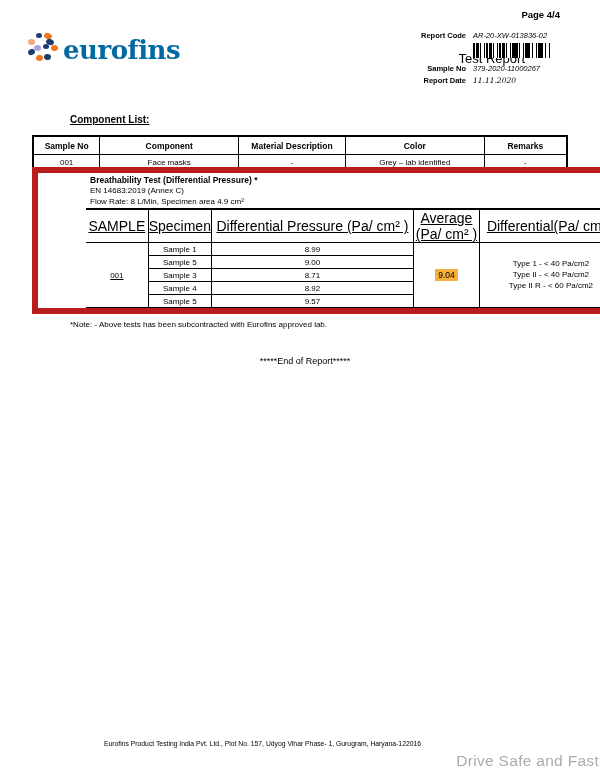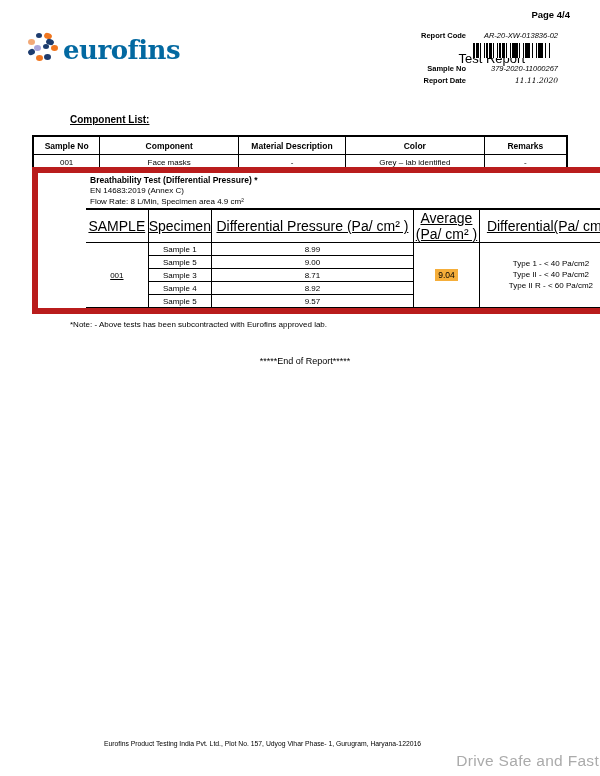--- a/index.html
+++ b/index.html
@@ -1,36 +1,36 @@
 <!DOCTYPE html>
 <html><head>
 <meta charset="utf-8">
 <style>
   html,body{margin:0;padding:0;background:#ffffff;}
   .page{
     position:relative;width:600px;height:776px;background:#ffffff;overflow:hidden;
     font-family:"Liberation Sans", sans-serif;color:#000;
   }
   
-  .page-num{position:absolute;top:9px;right:30px;font-size:9.5px;font-weight:bold;}
+  .page-num{position:absolute;top:9px;right:40px;font-size:9.5px;font-weight:bold;}
   .logo{position:absolute;top:33px;left:28px;display:flex;align-items:center;}
   .logo-dots{position:relative;width:30px;height:33px;margin-right:5px;}
   .dot{position:absolute;border-radius:50%;}
   .d-navy{background:#1d3c6e;}
   .d-orange{background:#f0761f;}
   .d-peach{background:#f2a977;}
   .d-lav{background:#a8a4dc;}
   .logo-text{
     font-family:"DejaVu Serif", serif;font-size:26px;font-weight:600;
     color:#0369a1;letter-spacing:-0.5px;line-height:1;
   }
   .report-title{position:absolute;top:51px;left:0;width:525px;text-align:right;
     font-size:13px;font-weight:normal;}
   .info-block{position:absolute;top:31px;left:408px;width:150px;font-size:7.5px;}
-  .info-row{display:flex;align-items:baseline;margin-bottom:3px;justify-content:space-between;}
+  .info-row{display:flex;align-items:baseline;margin-bottom:3px;}
   .info-lbl{width:58px;text-align:right;font-weight:bold;margin-right:7px;flex:none;}
   .info-val{white-space:nowrap;font-style:italic;}
   .serif-val{font-family:"DejaVu Serif", serif;}
   .barcode-row{display:flex;margin:2px 0 6px 0;}
   .barcode{
     margin-left:65px;width:78px;height:15px;
     background:repeating-linear-gradient(90deg,
       #000 0px,#000 1.5px,#fff 1.5px,#fff 2.5px,
       #000 2.5px,#000 5.5px,#fff 5.5px,#fff 7px,
       #000 7px,#000 8px,#fff 8px,#fff 11px,

